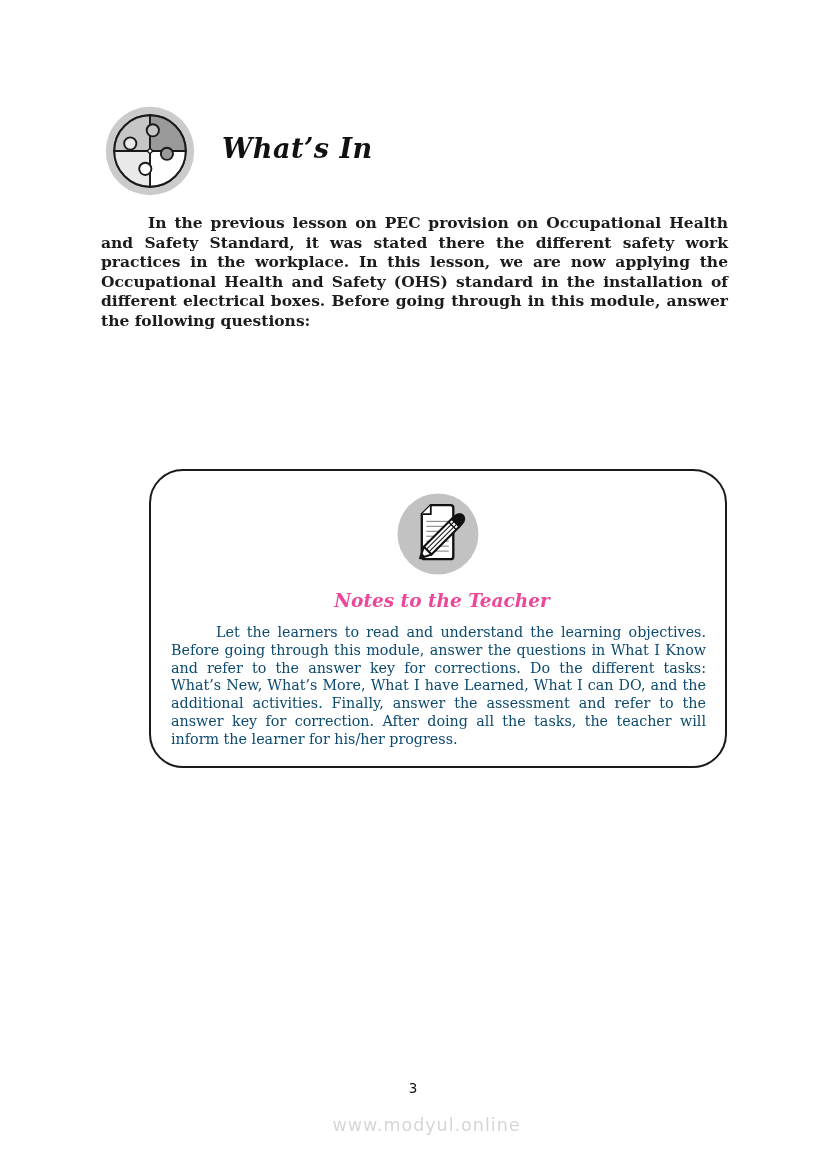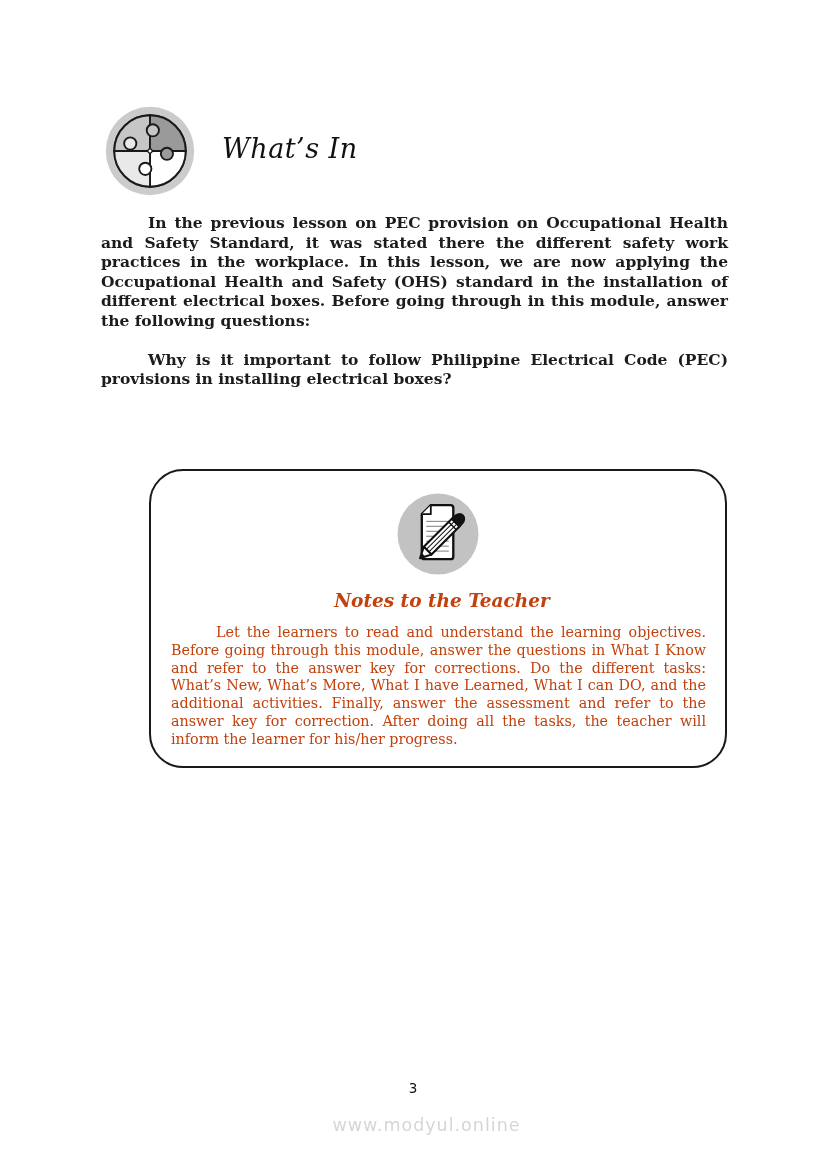--- a/index.html
+++ b/index.html
@@ -18,21 +18,21 @@
     position: absolute;
     left: 103px; top: 104px;
     width: 94px; height: 94px;
   }
   .section-title {
     position: absolute;
     left: 222px; top: 133px;
     margin: 0;
     font-family: "DejaVu Serif", serif;
     font-size: 27px;
-    font-weight: normal;
+    font-weight: bold;
     font-style: italic;
     color: #111111;
     letter-spacing: 0.5px;
     white-space: nowrap;
   }
 
   
   .body-text {
     position: absolute;
     left: 101px; top: 213px;
@@ -64,29 +64,29 @@
     margin: 18px auto 0 auto;
     display: block;
   }
   .notes-title {
     margin: 11px 0 13px 8px;
     text-align: center;
     font-family: "DejaVu Serif", serif;
     font-size: 18.5px;
     font-weight: bold;
     font-style: italic;
-    color: #c2410c;
+    color: #ec4899;
   }
   .note-body {
     margin: 0 19px 0 20px;
     font-size: 14.3px;
     line-height: 17.8px;
     text-align: justify;
     text-indent: 45px;
-    color: #c2410c;
+    color: #0c4a6e;
   }
 
   
   .page-number {
     position: absolute;
     left: 0; right: 0;
     top: 1080px;
     text-align: center;
     font-family: "DejaVu Sans", sans-serif;
     font-size: 13.5px;
@@ -120,21 +120,20 @@
     <circle cx="68" cy="53" r="6.5" fill="#9a9a9a" stroke="#1a1a1a" stroke-width="2"></circle>
     <circle cx="45" cy="69" r="6.5" fill="#ffffff" stroke="#1a1a1a" stroke-width="2"></circle>
     <circle cx="29" cy="42" r="6.5" fill="#e9e9e9" stroke="#1a1a1a" stroke-width="2"></circle>
     <circle cx="50" cy="50" r="2.2" fill="#ffffff" stroke="#1a1a1a" stroke-width="1.2"></circle>
   </svg>
 
   <h1 class="section-title">What’s In</h1>
 
   <div class="body-text">
     <p>In the previous lesson on PEC provision on Occupational Health and Safety Standard, it was stated there the different safety work practices in the workplace. In this lesson, we are now applying the Occupational Health and Safety (OHS) standard in the installation of different electrical boxes. Before going through in this module, answer the following questions:</p>
-    <p>Why is it important to follow Philippine Electrical Code (PEC) provisions in installing electrical boxes?</p>
   </div>
 
   <div class="notes-box">
     <svg class="note-icon" viewBox="0 0 100 100" aria-hidden="true">
       <circle cx="50" cy="50" r="45" fill="#c2c2c2"></circle>
 
       <path d="M42,18 L64,18 Q67,18 67,21 L67,75 Q67,78 64,78 L35,78 Q32,78 32,75 L32,28 Z" fill="#ffffff" stroke="#111111" stroke-width="2.6" stroke-linejoin="round"></path>
       <path d="M42,18 L42,28 L32,28" fill="#ffffff" stroke="#111111" stroke-width="2" stroke-linejoin="round"></path>
       <g stroke="#8f8f8f" stroke-width="1.3">
         <line x1="37" y1="36" x2="62" y2="36"></line>

